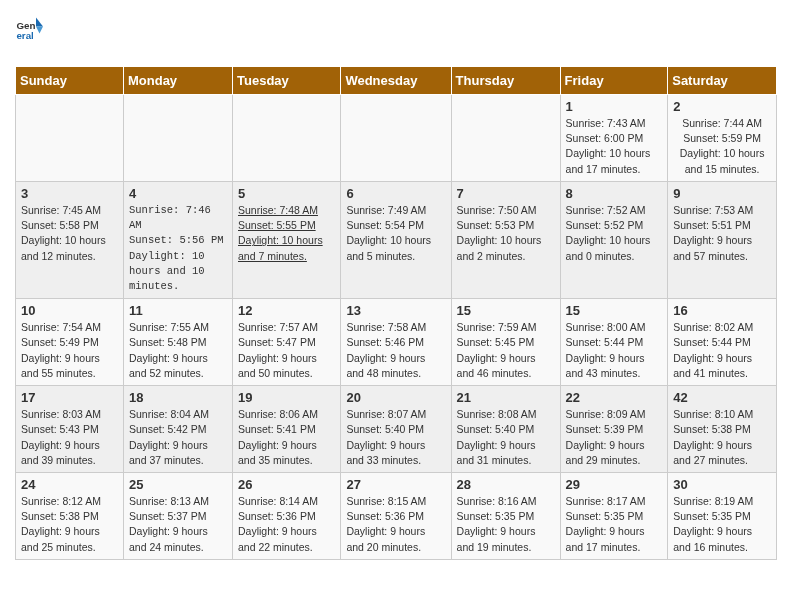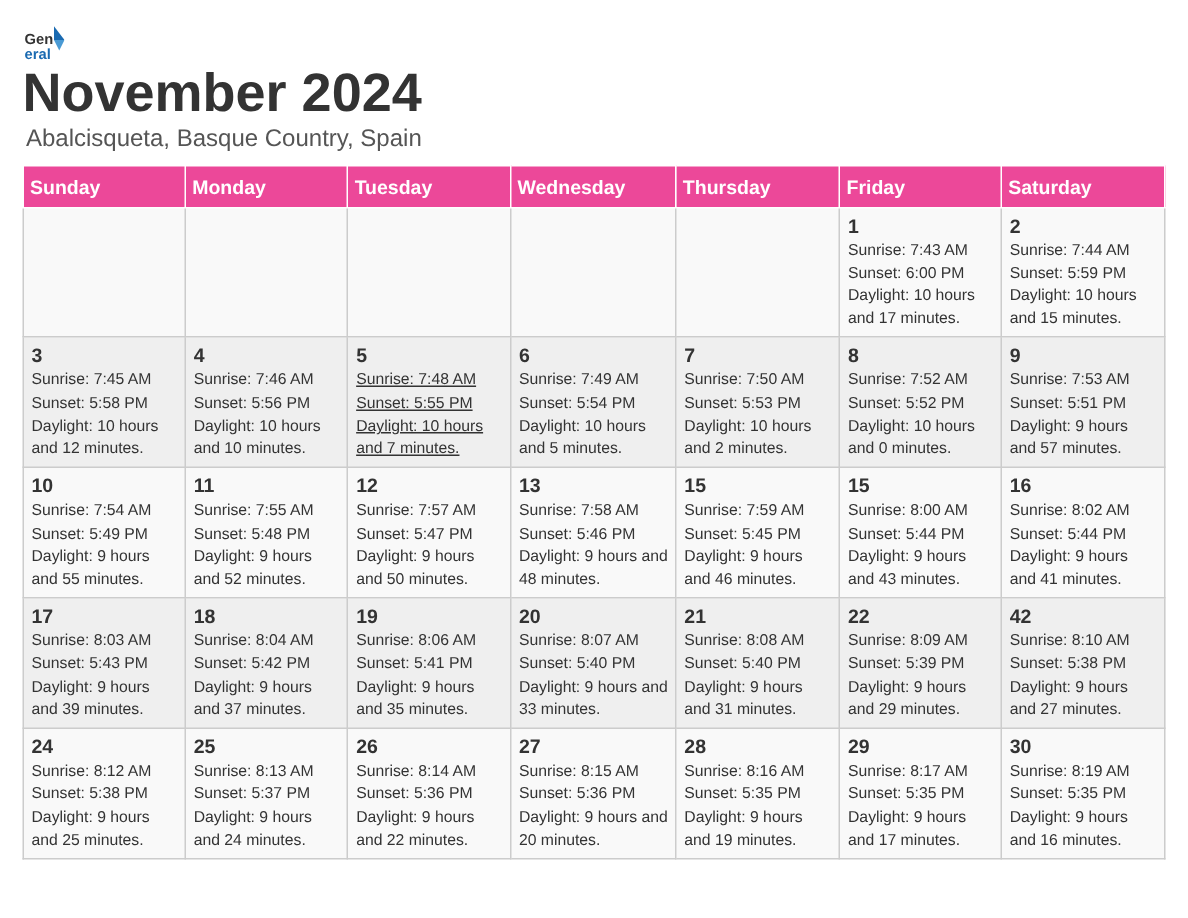--- a/index.html
+++ b/index.html
@@ -7,22 +7,21 @@
       font-family: Arial, sans-serif;
       background: #fff;
       width: 792px;
       min-height: 612px;
       padding: 10px 15px;
     }
     .header-area {
       display: flex;
       justify-content: space-between;
       align-items: flex-start;
-      margin-bottom: 8px;
-      flex-direction: column;
+      margin-bottom: 24px;
     }
     .logo {
       display: flex;
       align-items: center;
       margin-top: 4px;
     }
     .logo-icon {
       width: 28px;
       height: 28px;
       margin-right: 2px;
@@ -39,21 +38,21 @@
     .location-subtitle {
       font-size: 16px;
       color: #555;
       margin-top: 2px;
     }
     table {
       width: 100%;
       border-collapse: collapse;
     }
     thead tr th {
-      background-color: #ec4899;
+      background-color: #a16207;
       color: #fff;
       font-size: 13px;
       font-weight: bold;
       padding: 6px 4px;
       text-align: left;
       border: 1px solid #fff;
     }
     tbody tr td {
       vertical-align: top;
       border: 1px solid #ccc;
@@ -93,24 +92,20 @@
 
 <div class="header-area">
   <div class="logo">
     <svg class="logo-icon" viewBox="0 0 40 40" xmlns="http://www.w3.org/2000/svg">
       <text x="2" y="22" font-size="14" font-weight="bold" fill="#333">Gen</text>
       <text x="2" y="36" font-size="14" font-weight="bold" fill="#1a6ab1">eral</text>
       <polygon points="30,5 40,18 30,18" fill="#1a6ab1"></polygon>
       <polygon points="30,18 40,18 35,28" fill="#4a9ad4"></polygon>
     </svg>
   </div>
-  <div class="title-area">
-    <div class="month-title">November 2024</div>
-    <div class="location-subtitle">Abalcisqueta, Basque Country, Spain</div>
-  </div>
 </div>
 
 <table>
   <thead>
     <tr>
     <th>Sunday</th>
         <th>Monday</th>
         <th>Tuesday</th>
         <th>Wednesday</th>
         <th>Thursday</th>
@@ -126,35 +121,35 @@
         <td class="empty-cell"></td>
         <td class="empty-cell"></td>
         <td>
           <span class="day-number">1</span>
           <div class="day-info" style="white-space: pre-line;">Sunrise: 7:43 AM
 Sunset: 6:00 PM
 Daylight: 10 hours and 17 minutes.</div>
         </td>
         <td>
           <span class="day-number">2</span>
-          <div class="day-info" style="white-space: pre-line;">Sunrise: 7:44 AM
+          <div class="day-info" style="white-space: pre-line; text-align: center;">Sunrise: 7:44 AM
 Sunset: 5:59 PM
 Daylight: 10 hours and 15 minutes.</div>
         </td>
       </tr>
       <tr>
         <td>
           <span class="day-number">3</span>
           <div class="day-info" style="white-space: pre-line;">Sunrise: 7:45 AM
 Sunset: 5:58 PM
 Daylight: 10 hours and 12 minutes.</div>
         </td>
         <td>
           <span class="day-number">4</span>
-          <div class="day-info" style="white-space: pre-line;">Sunrise: 7:46 AM
+          <div class="day-info" style="white-space: pre-line; font-family: Liberation Mono, monospace;">Sunrise: 7:46 AM
 Sunset: 5:56 PM
 Daylight: 10 hours and 10 minutes.</div>
         </td>
         <td>
           <span class="day-number">5</span>
           <div class="day-info" style="white-space: pre-line; text-decoration: underline;">Sunrise: 7:48 AM
 Sunset: 5:55 PM
 Daylight: 10 hours and 7 minutes.</div>
         </td>
         <td>

